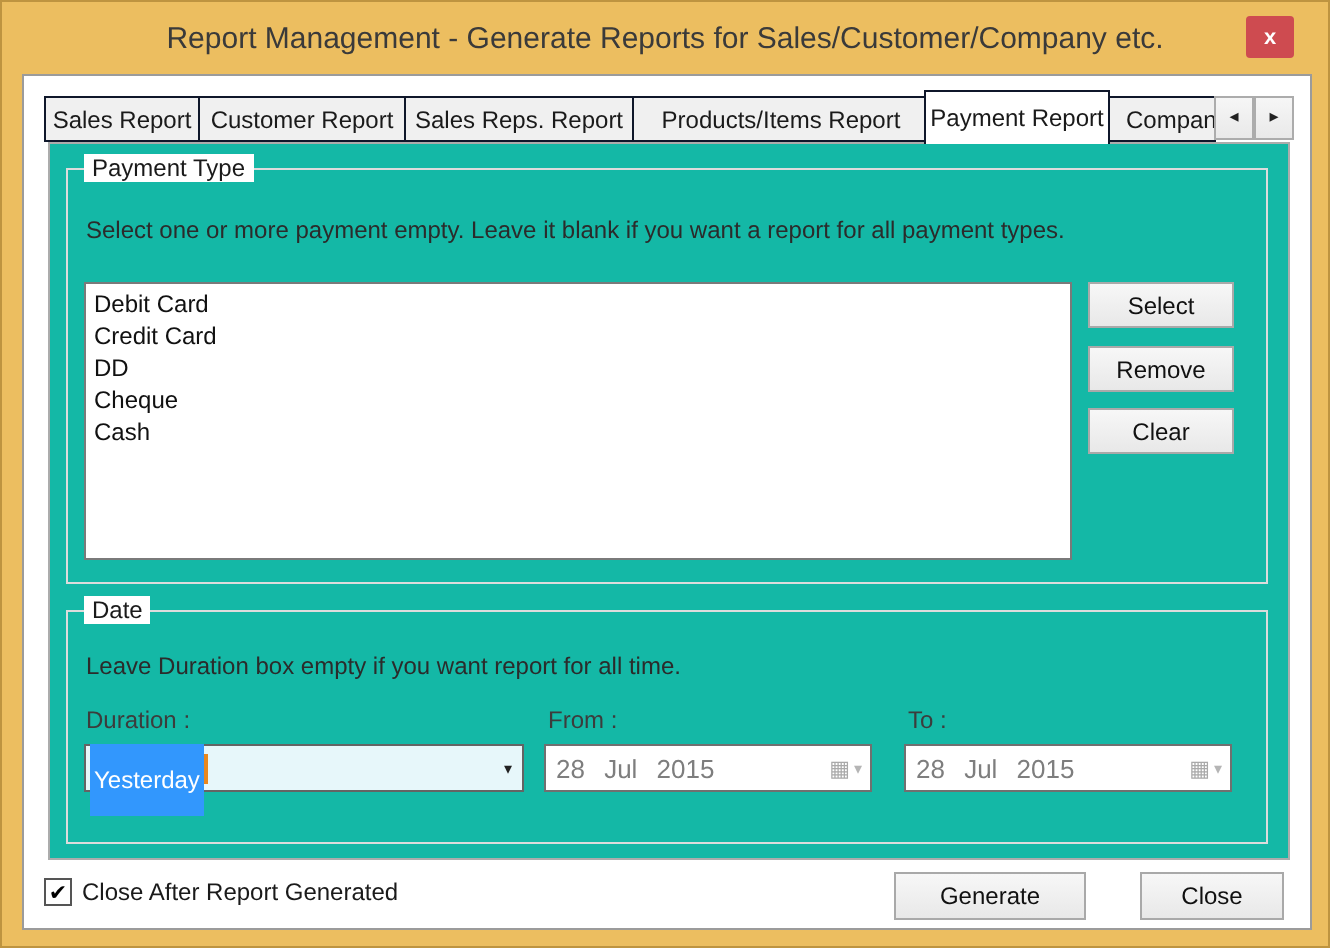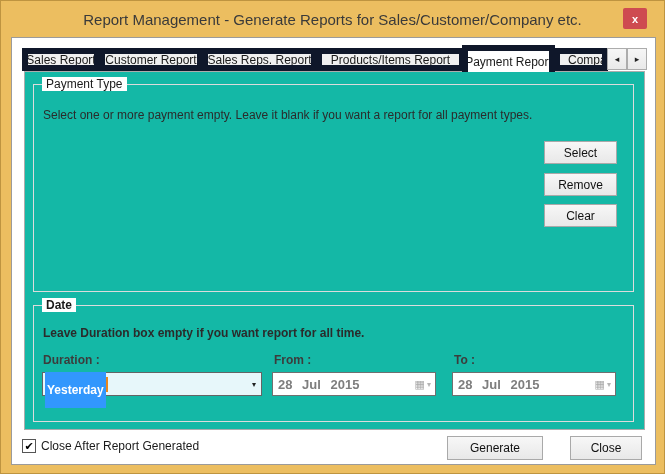--- a/index.html
+++ b/index.html
@@ -15,21 +15,21 @@
   .title { font-size:15px; color:#3A3A3A; }
   .close-btn { position:absolute; top:7px; right:17px; width:24px; height:21px;
     background:#CE4B50; color:#FFFFFF; font-size:11px; font-weight:bold;
     display:flex; align-items:center; justify-content:center; border-radius:2px;
     cursor:default; }
   
   .content { position:absolute; left:10px; top:36px; width:645px; height:428px;
     background:#FFFFFF; border:1px solid #9B9B9B; }
   
   .tab { position:absolute; top:10px; height:23px; background:#F0F0F0;
-    border:6px solid #0f172a; font-size:12px; color:#1A1A1A;
+    border:1px solid #0f172a; font-size:12px; color:#1A1A1A;
     display:flex; align-items:center; justify-content:center;
     white-space:nowrap; overflow:hidden; z-index:2; }
   .tab.active { top:7px; height:27px; background:#FFFFFF; border-bottom:none; z-index:5; }
   .tab.truncated { justify-content:flex-start; padding-left:8px; }
   .tab-scroll { position:absolute; top:10px; width:20px; height:22px;
     background:linear-gradient(#F6F6F6,#E9E9E9); border:1px solid #ACACAC;
     display:flex; align-items:center; justify-content:center;
     font-size:9px; color:#222; z-index:2; font-family:"DejaVu Sans", sans-serif; }
   .tab-page { position:absolute; left:12px; top:33px; width:621px; height:359px;
     border:1px solid #ACACAC; background:#14b8a6; z-index:3; }
@@ -93,27 +93,34 @@
     <div class="tab truncated" style="left:542px; width:54px;">Company</div>
     <div class="tab-scroll" style="left:595px;">◂</div>
     <div class="tab-scroll" style="left:615px;">▸</div>
 
     <div class="tab-page">
 
       <div class="groupbox" style="left:8px; top:12px; width:601px; height:208px;">
         <span class="legend">Payment Type</span>
         <div class="instruction" style="top:23px;">Select one or more payment empty. Leave it blank if you want a report for all payment types.</div>
 
+        <div class="listbox">
+          <div class="list-item">Debit Card</div>
+          <div class="list-item">Credit Card</div>
+          <div class="list-item">DD</div>
+          <div class="list-item">Cheque</div>
+          <div class="list-item">Cash</div>
+        </div>
 
         <div class="btn side-btn" style="top:88px;">Remove</div>
         <div class="btn side-btn" style="top:56px;">Select</div>
         <div class="btn side-btn" style="top:119px;">Clear</div>
       </div>
 
-      <div class="groupbox" style="left:8px; top:233px; width:601px; height:117px;font-weight:bold;">
+      <div class="groupbox" style="left:8px; top:233px; width:601px; height:117px;">
         <span class="legend">Date</span>
         <div class="instruction" style="top:20px;">Leave Duration box empty if you want report for all time.</div>
 
         <span class="field-label" style="left:9px; top:47px;">Duration :</span>
         <span class="field-label" style="left:240px; top:47px;">From :</span>
         <span class="field-label" style="left:420px; top:47px;">To :</span>
 
         <div class="combo">
           <span class="combo-sel">Yesterday</span>
           <span class="combo-caret"></span>

